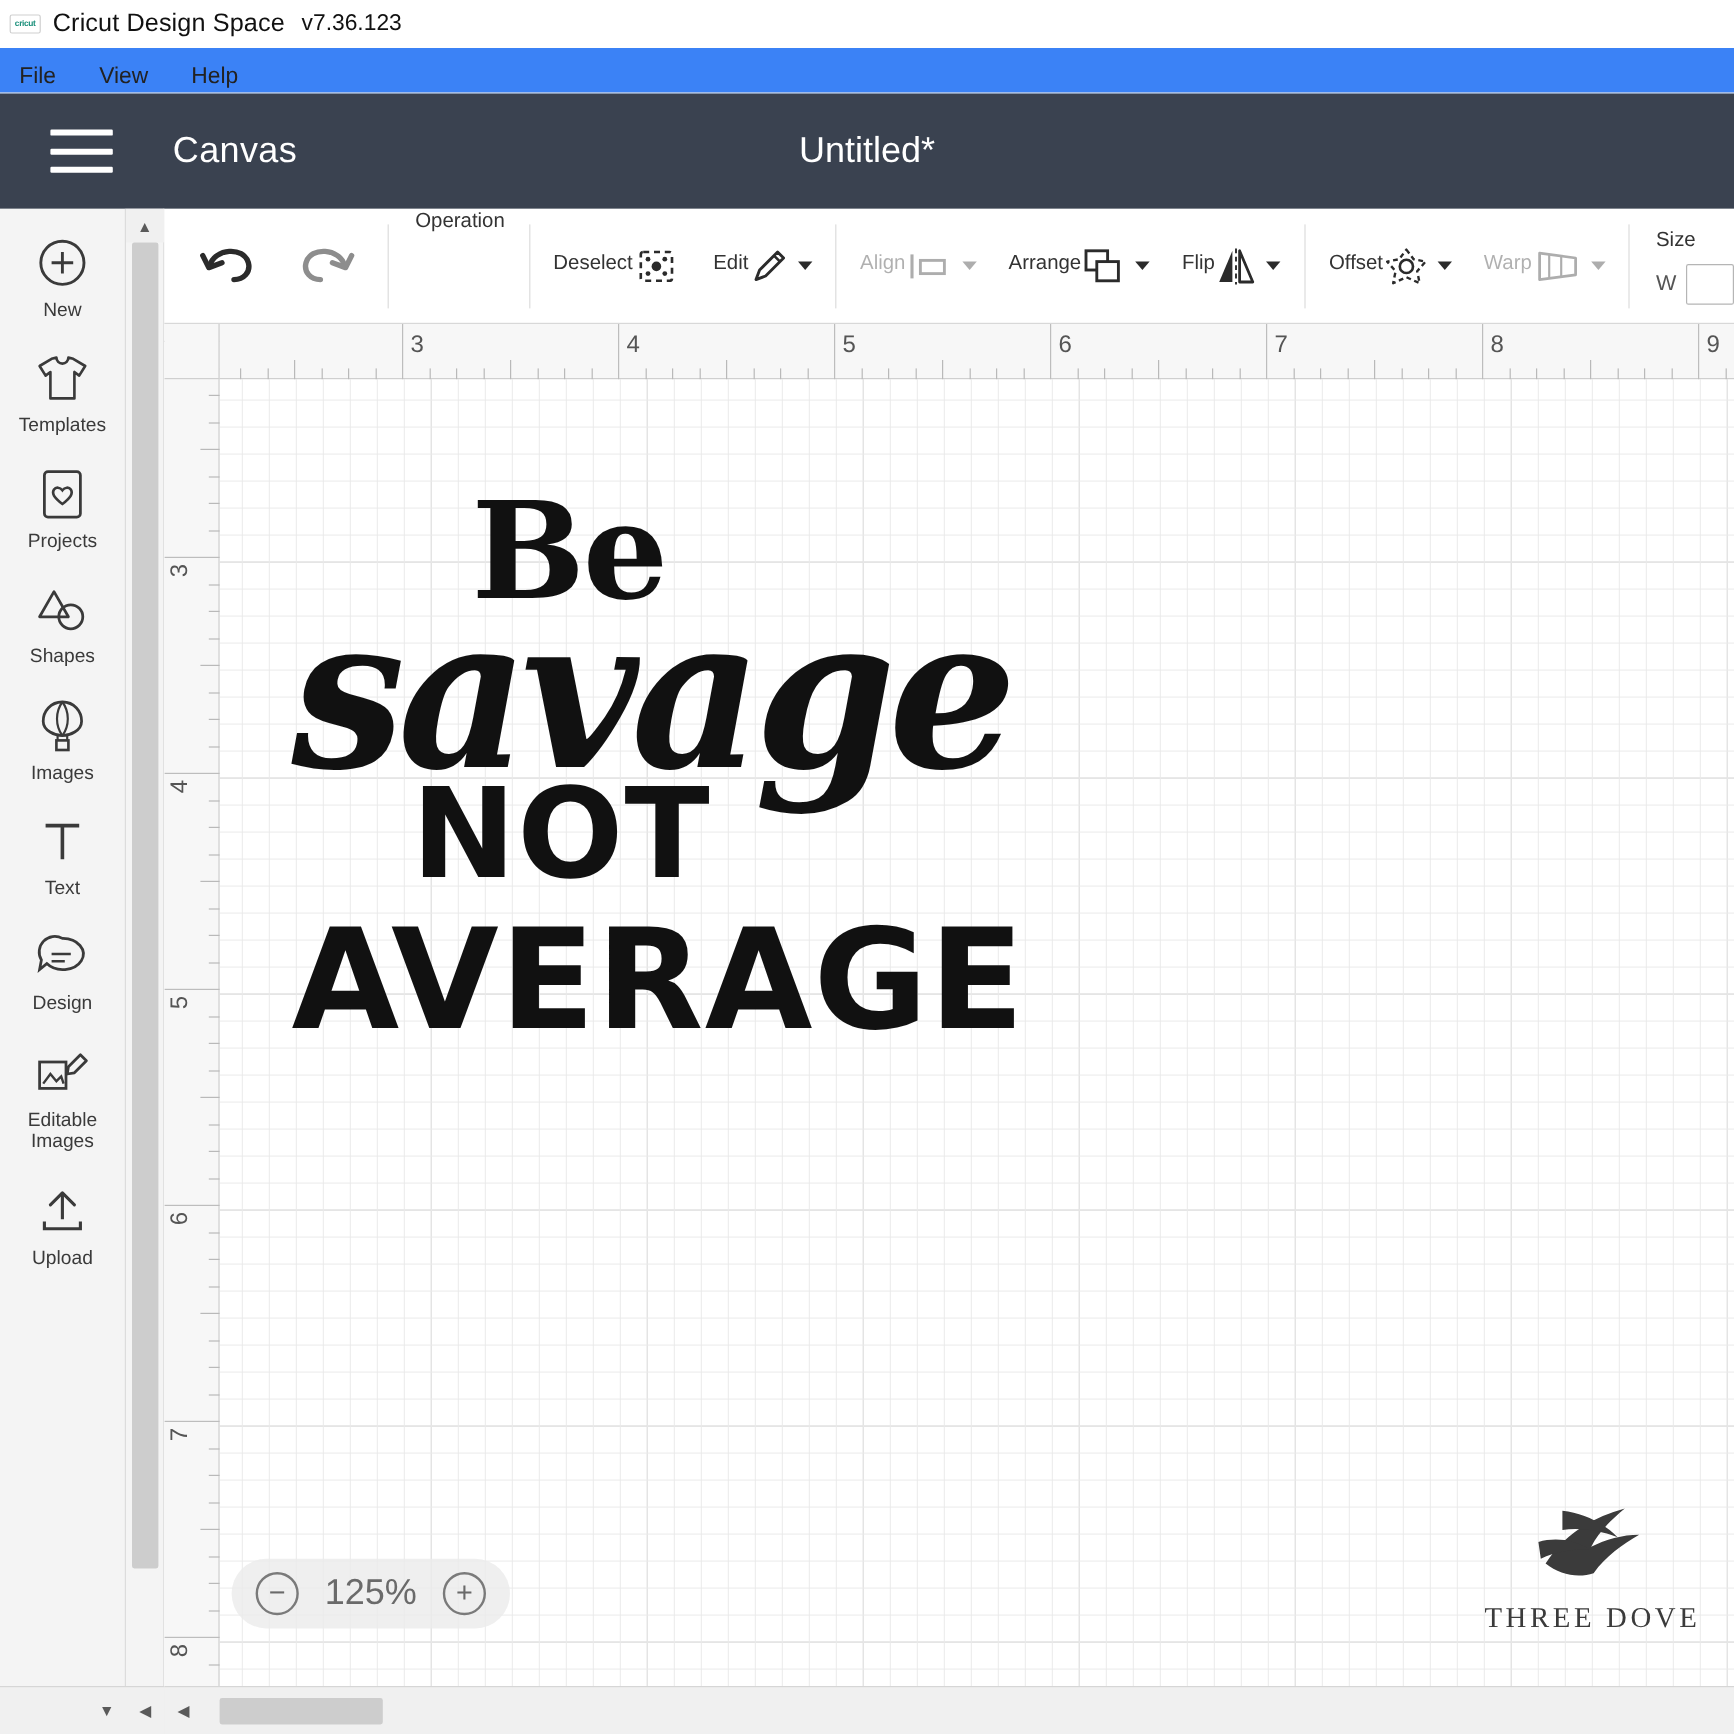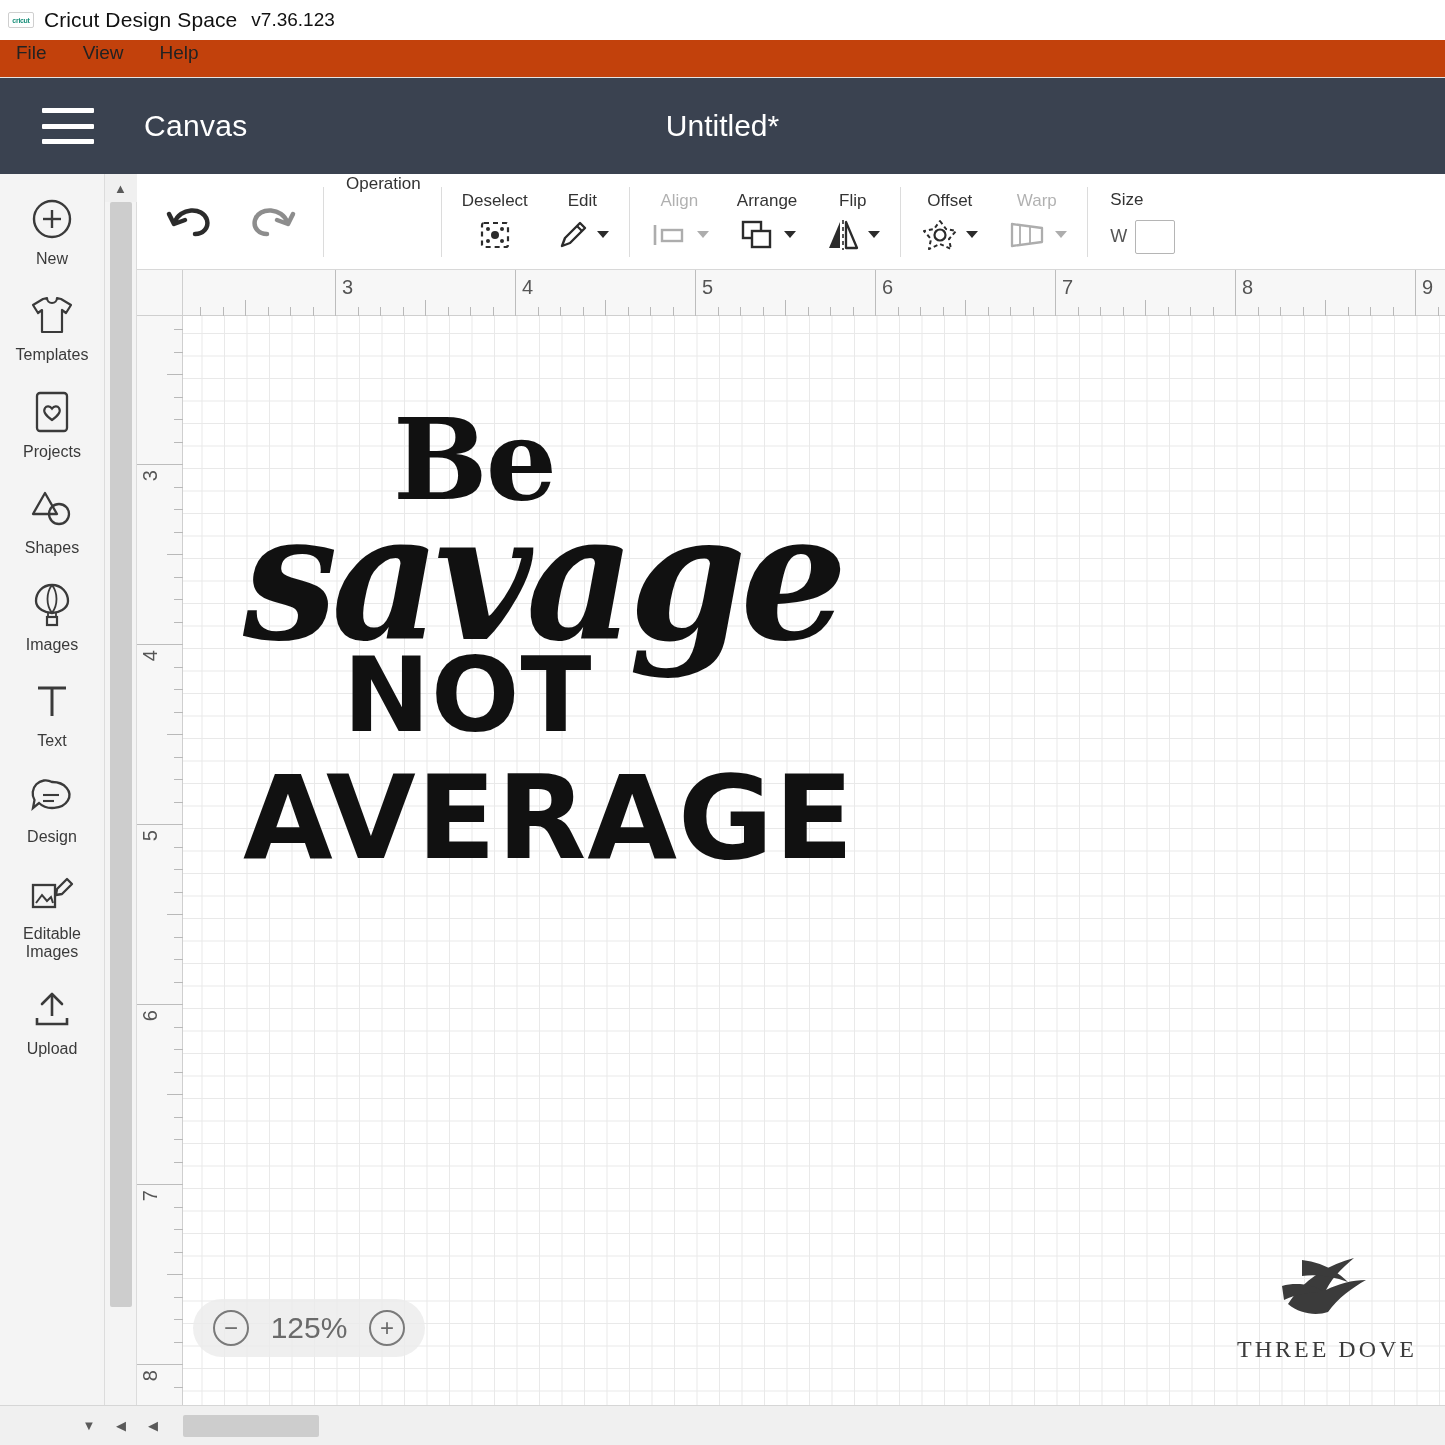--- a/index.html
+++ b/index.html
@@ -32,23 +32,23 @@
   #app-title {
     font-size:21px; color:#111; letter-spacing:0.1px;
   }
   #app-version {
     font-size:19px; color:#111; margin-left:14px;
   }
 
   
   #menubar {
     height:38px; width:100%;
-    display:flex; align-items:flex-start;
+    display:flex; align-items:flex-end;
     padding-left:14px;
-    background:#c2410c;
+    background:#3b82f6;
     border-bottom:1px solid #e3e3e3;
   }
   .menu-item {
     font-size:19px; color:#222;
     padding:2px 16px 2px 2px;
     margin-right:18px;
     cursor:default;
   }
 
   
@@ -159,21 +159,21 @@
     height:100%;
     padding:0 14px;
   }
   .tb-divider {
     width:1px; height:70px;
     background:#dcdcdc;
     margin:0 6px;
     flex-shrink:0;
   }
   .tb-btn {
-    display:flex; flex-direction:column;
+    display:flex; flex-direction:row;
     align-items:center; justify-content:center;
     padding:0 14px;
     cursor:pointer;
     min-width:60px;
   }
   .tb-btn.disabled { opacity:0.38; }
   .tb-caption {
     font-size:17px; color:#333;
     margin-bottom:6px; white-space:nowrap;
   }

